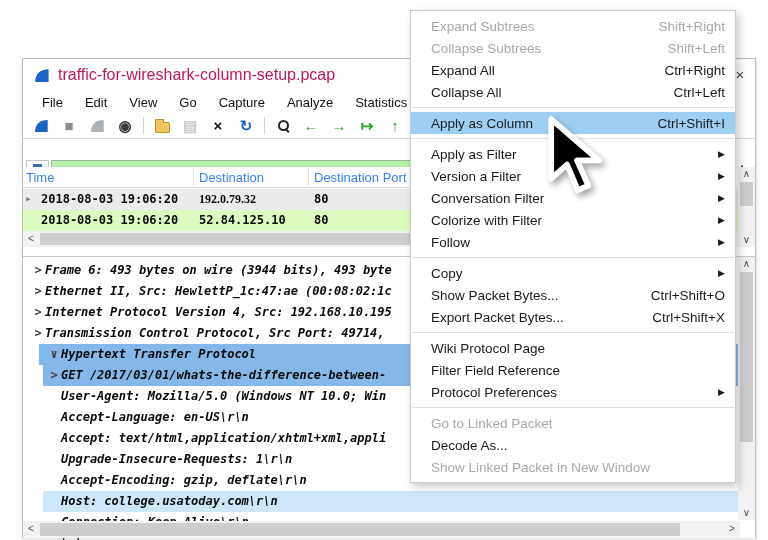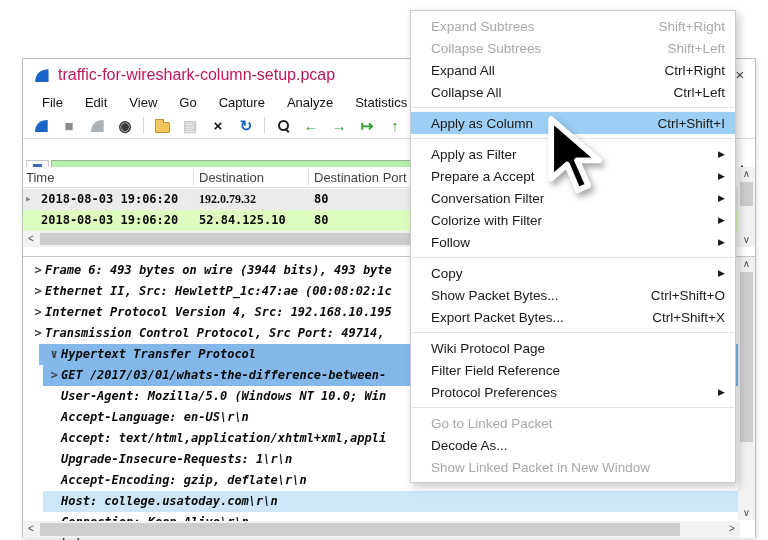--- a/index.html
+++ b/index.html
@@ -47,21 +47,21 @@
                   clip-path:polygon(0 0,100% 0,100% 100%,50% 72%,0 100%); }
   .filter-field { flex:1; height:21px; background:#b6f1ab; border:1px solid #9ab898;
                   font-size:13px; color:#111; padding:2px 6px; line-height:17px; }
   .filter-add { width:20px; height:21px; margin-left:4px; font-size:16px; font-weight:bold;
                 color:#222; display:flex; align-items:center; justify-content:center; }
 
   
   .plist { position:absolute; left:0; top:108px; width:100%; height:90px; background:#fff;
            border-bottom:1px solid #c9c9c9; }
   .plist-header { position:absolute; left:0; top:0; width:717px; height:21px; background:#fff;
-           border-bottom:1px solid #d9d9d9; font-size:13px; color:#404040; }
+           border-bottom:1px solid #d9d9d9; font-size:13px; color:#3b82f6; }
   .plist-header .hsep { position:absolute; top:2px; width:1px; height:17px; background:#dcdcdc; }
   .plist-header span.colname { position:absolute; top:3px; }
   .prow { position:absolute; left:0; width:717px; height:21px;
           font-family:"DejaVu Sans Mono", monospace; font-size:12px; font-weight:bold; color:#0a0a0a; }
   .prow span { position:absolute; top:3px; }
   .prow .marker { left:2px; top:3px; color:#6f7f6f; font-size:11px; }
   .plist-hscroll { position:absolute; left:0; top:64px; width:717px; height:16px; background:#f2f2f2; }
   .plist-vscroll { position:absolute; right:0; top:0; width:17px; height:80px; background:#f2f2f2; }
 
   
@@ -252,21 +252,21 @@
       <div class="cm-item hl">
         <span class="cm-label">Apply as Column</span>
         <span class="cm-shortcut">Ctrl+Shift+I</span>
       </div>
       <div class="cm-sep"></div>
       <div class="cm-item">
         <span class="cm-label">Apply as Filter</span>
         <span class="cm-arrow">▶</span>
       </div>
       <div class="cm-item">
-        <span class="cm-label">Prepare a Accept</span>
+        <span class="cm-label">Version a Filter</span>
         <span class="cm-arrow">▶</span>
       </div>
       <div class="cm-item">
         <span class="cm-label">Conversation Filter</span>
         <span class="cm-arrow">▶</span>
       </div>
       <div class="cm-item">
         <span class="cm-label">Colorize with Filter</span>
         <span class="cm-arrow">▶</span>
       </div>

